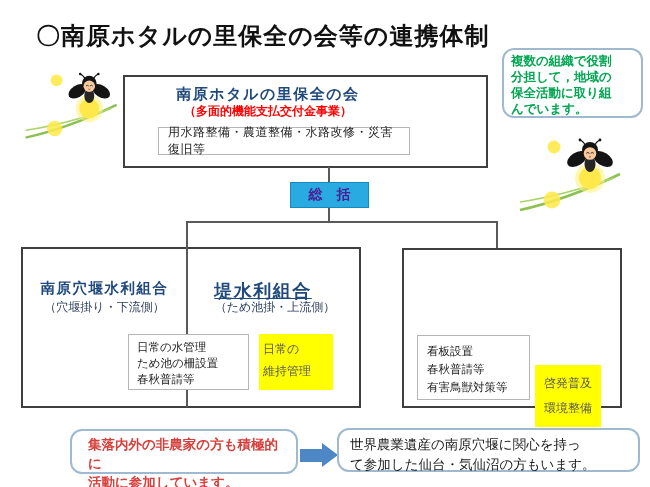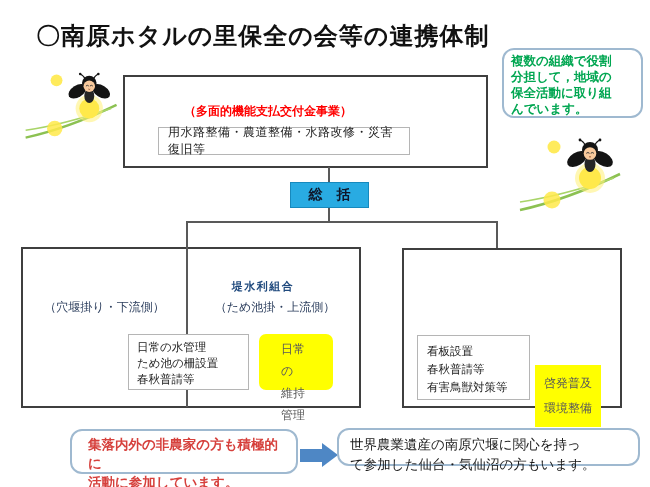--- a/index.html
+++ b/index.html
@@ -12,59 +12,59 @@
 
   
   .diagram-title{left:36px;top:20px;font-size:24px;font-weight:bold;color:#111;letter-spacing:1px;}
 
   
   .bubble{border:2px solid #9FB9D0;border-radius:12px;background:#fff;box-sizing:border-box;}
   .bubble-topright{left:502px;top:48px;width:141px;height:70px;padding:3px 7px;
     color:#00A651;font-size:12.5px;font-weight:bold;line-height:16px;}
   .bubble-bl{left:70px;top:429px;width:228px;height:45px;padding:4px 16px;
     color:#D6403C;font-size:13.5px;font-weight:bold;line-height:19px;}
-  .bubble-br{left:337px;top:428px;width:303px;height:38px;padding:5px 11px;
+  .bubble-br{left:337px;top:428px;width:303px;height:44px;padding:5px 11px;
     color:#1a1a1a;font-size:13.5px;line-height:20px;}
 
   
   .orgbox{border:2px solid #3f3f3f;background:#fff;box-sizing:border-box;}
   .main-box{left:123px;top:75px;width:365px;height:93px;}
   .left-box{left:21px;top:247px;width:340px;height:161px;}
   .right-box{left:402px;top:248px;width:220px;height:160px;z-index:2;}
 
   .org-name{color:#1F497D;font-weight:bold;letter-spacing:1.5px;text-align:center;}
   .org-scope{color:#2d3f5e;text-align:center;}
   .red-line{color:#FF0000;font-weight:bold;text-align:center;}
 
   .main-name{left:123px;top:85px;width:290px;font-size:15px;}
   .main-program{left:123px;top:103px;width:290px;font-size:12px;}
   .main-activities{left:158px;top:127px;width:252px;height:28px;border:1px solid #b5b5b5;
     box-sizing:border-box;display:flex;align-items:center;padding:0 9px;
     font-size:12px;color:#222;letter-spacing:0.5px;background:#fff;}
 
   .yellow{background:#FFFF00;color:#595959;box-sizing:border-box;}
   .tag-main{left:403px;top:77px;width:79px;height:46px;padding:3px 8px;font-size:11.5px;line-height:21px;z-index:3;}
-  .tag-org2{left:259px;top:334px;width:74px;height:56px;padding:4px 22px;font-size:12px;line-height:22px;z-index:3;border-radius:7px;}
+  .tag-org2{left:259px;top:334px;width:74px;height:56px;padding:4px 4px;font-size:12px;line-height:22px;z-index:3;}
   .tag-team{left:535px;top:333px;width:66px;height:62px;padding:6px 9px;font-size:12px;line-height:25px;z-index:3;margin-top:32px;}
 
   .tasks{border:1px solid #b5b5b5;background:#fff;box-sizing:border-box;color:#222;z-index:3;}
   .tasks-org1{left:128px;top:334px;width:121px;height:56px;padding:4px 8px;font-size:11.5px;line-height:16px;}
   .tasks-team{left:417px;top:335px;width:113px;height:65px;padding:6px 9px;font-size:11.5px;line-height:18px;}
 
   .org1-name{left:21px;top:279px;width:167px;font-size:14.5px;}
   .org1-scope{left:21px;top:299px;width:167px;font-size:12px;font-family:Liberation Mono, monospace;}
-  .org2-name{left:189px;top:279px;width:148px;font-size:11px;}
+  .org2-name{left:189px;top:279px;width:148px;font-size:18px;text-decoration:underline;}
   .org2-scope{left:189px;top:299px;width:172px;font-size:12px;}
   .team-name{left:402px;top:285px;width:220px;font-size:15px;}
   .team-program{left:402px;top:307px;width:220px;font-size:10.5px;letter-spacing:-0.3px;}
 
   
   .coordinator{left:290px;top:182px;width:79px;height:26px;background:#29ABE2;border:1px solid #1789bd;
     box-sizing:border-box;display:flex;align-items:center;justify-content:center;
-    color:#0f172a;font-size:14px;font-weight:bold;z-index:2;}
+    color:#4c1d95;font-size:14px;font-weight:bold;z-index:2;}
 
   
   .line{background:#595959;z-index:1;}
   .l-top1{left:328px;top:167px;width:2px;height:16px;}
   .l-top2{left:328px;top:207px;width:2px;height:15px;}
   .l-horiz{left:186px;top:221px;width:312px;height:2px;}
   .l-drop-left{left:186px;top:221px;width:2px;height:186px;} 
   .l-drop-right{left:496px;top:221px;width:2px;height:28px;}
 
   
@@ -130,26 +130,28 @@
     <path d="M73,18.6 q1,1 2,0" stroke="#8a4a2a" stroke-width="0.9" fill="none"></path>
   </svg>
 
   <div class="abs line l-top1"></div>
   <div class="abs line l-top2"></div>
   <div class="abs line l-horiz"></div>
   <div class="abs line l-drop-left"></div>
   <div class="abs line l-drop-right"></div>
 
   <div class="abs orgbox main-box"></div>
+  <div class="abs org-name main-name">南原ホタルの里保全の会</div>
   <div class="abs red-line main-program">（多面的機能支払交付金事業）</div>
   <div class="abs main-activities">用水路整備・農道整備・水路改修・災害復旧等</div>
 
   <div class="abs coordinator">総　括</div>
 
   <div class="abs orgbox left-box"></div>
+  <div class="abs org-name org1-name">南原穴堰水利組合</div>
   <div class="abs org-scope org1-scope">（穴堰掛り・下流側）</div>
   <div class="abs tasks tasks-org1 pre">日常の水管理
 ため池の柵設置
 春秋普請等</div>
   <div class="abs org-name org2-name">堤水利組合</div>
   <div class="abs org-scope org2-scope">（ため池掛・上流側）</div>
   <div class="abs yellow tag-org2 pre">日常の
 維持管理</div>
 
   <div class="abs orgbox right-box"></div>

